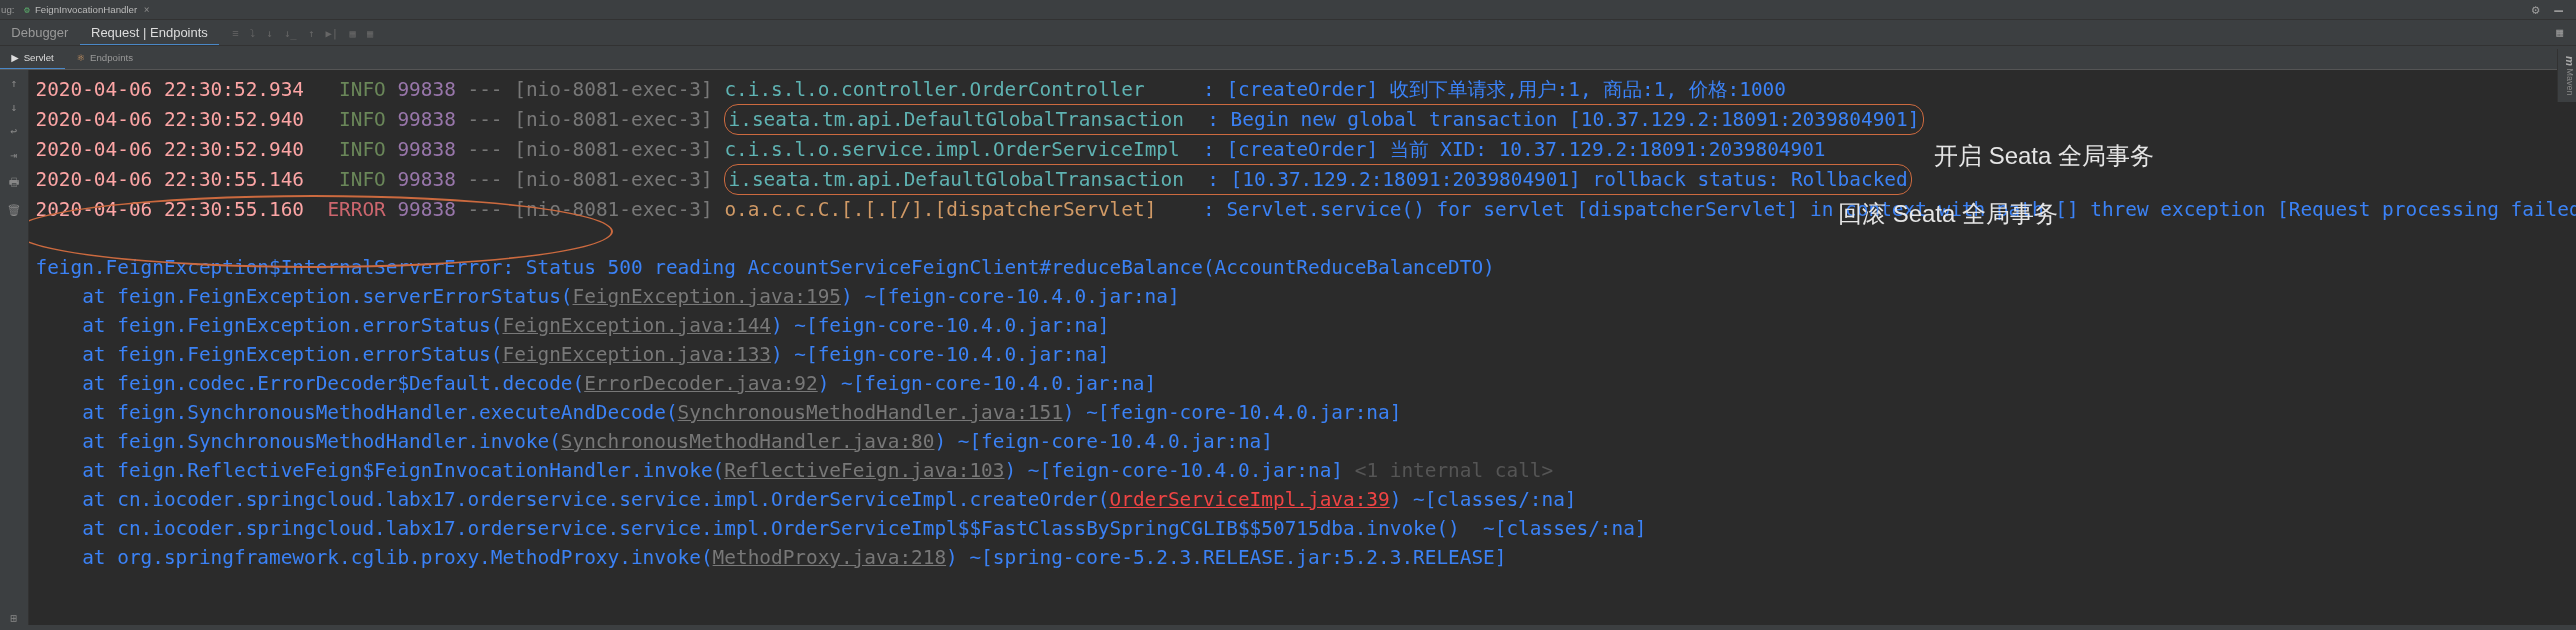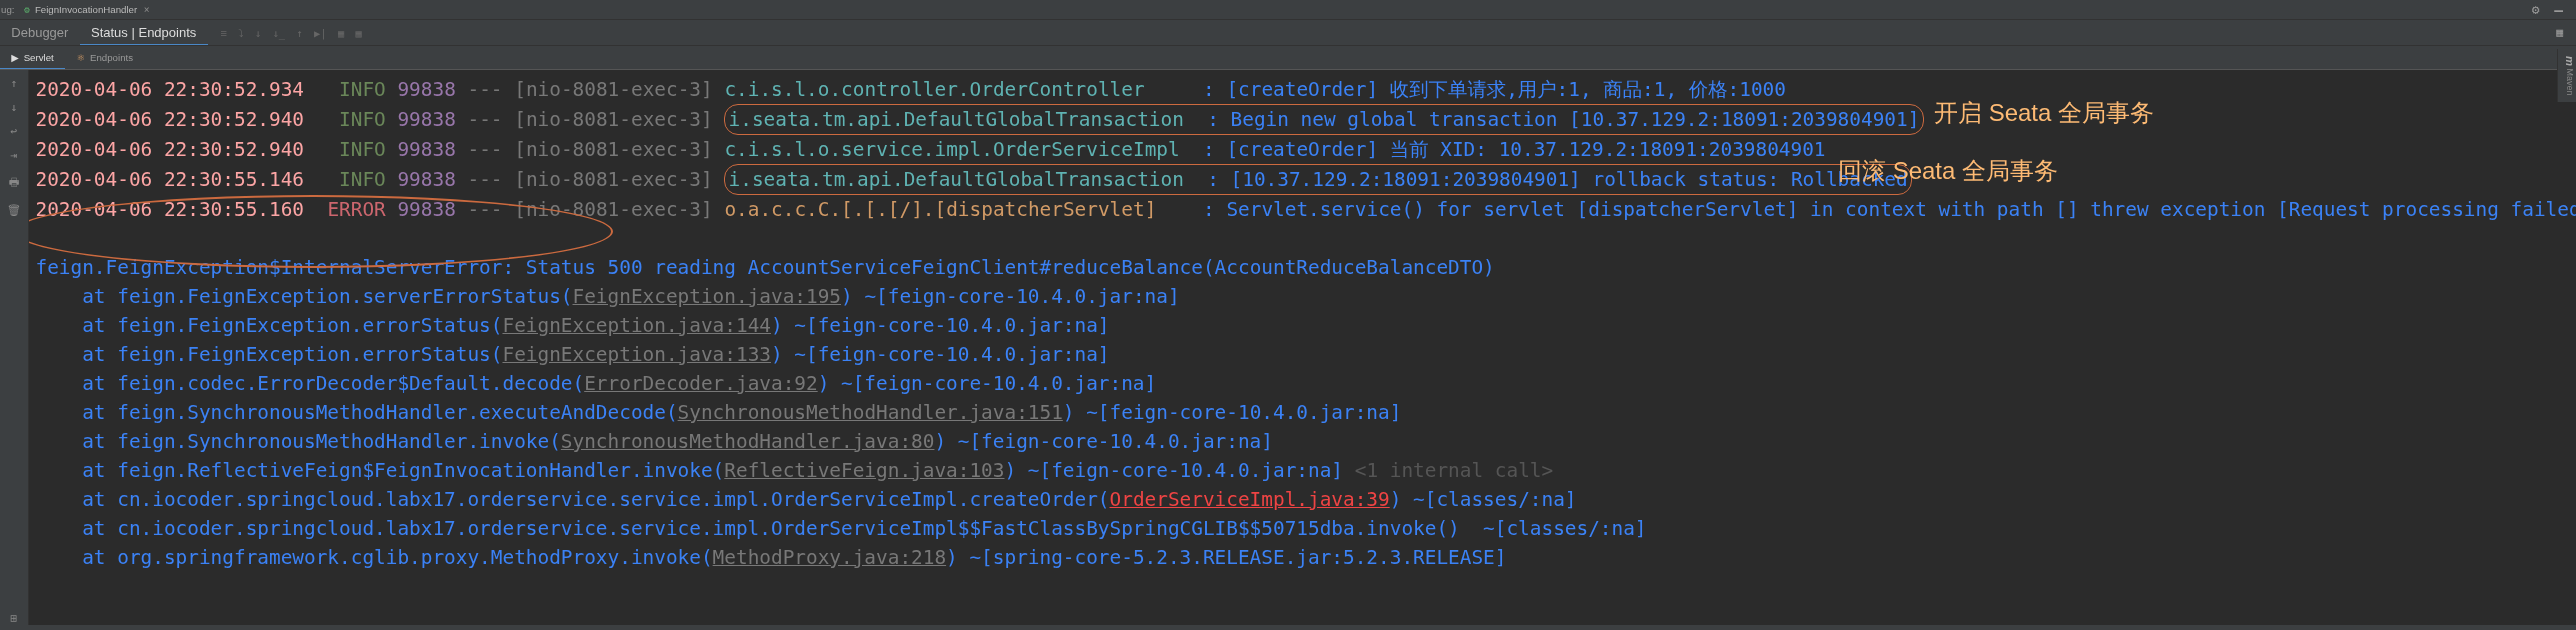--- a/index.html
+++ b/index.html
@@ -97,25 +97,26 @@
   padding: 0 3.2px;
   display: inline-block;
 }
 .hl-oval {
   border: 2.4px solid #cc6a3f;
   border-radius: 50%;
   position: absolute;
   pointer-events: none;
 }
 .annotation {
-  color: #fdba74;
+  color: #e5e5e5;
   font-family: sans-serif;
   font-size: 24px;
   position: absolute;
   white-space: nowrap;
+  margin-top: 43px;
 }
 
 .right-vert {
   position: absolute;
   right: 0;
   top: 49px;
   width: 19.4px;
   background: #3c3f41;
   color: #888;
   font-family: sans-serif;
@@ -136,21 +137,21 @@
   <span class="app-tab">FeignInvocationHandler</span>
   <span class="close-x">×</span>
   <div class="top-right">
     <span class="gear">⚙</span>
     <span class="minus">—</span>
   </div>
 </div>
 
 <div class="tab-row">
   <div class="tab">Debugger</div>
-  <div class="tab active">Status | Endpoints</div>
+  <div class="tab active">Request | Endpoints</div>
   <div class="toolbar-icons">
     <span>≡</span>
     <span>⤵</span>
     <span>↓</span>
     <span>↓̲</span>
     <span>↑</span>
     <span>▶|</span>
     <span>▦</span>
     <span>▦</span>
   </div>

